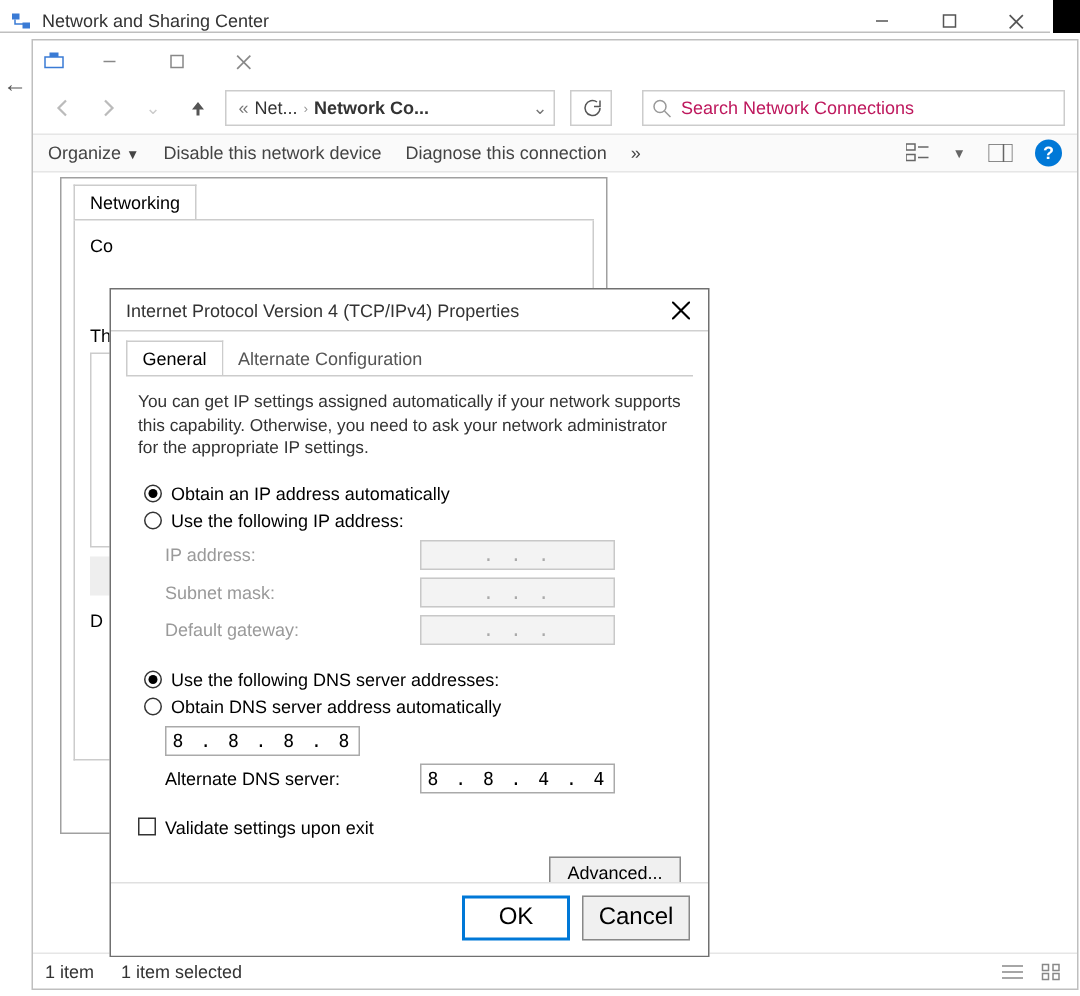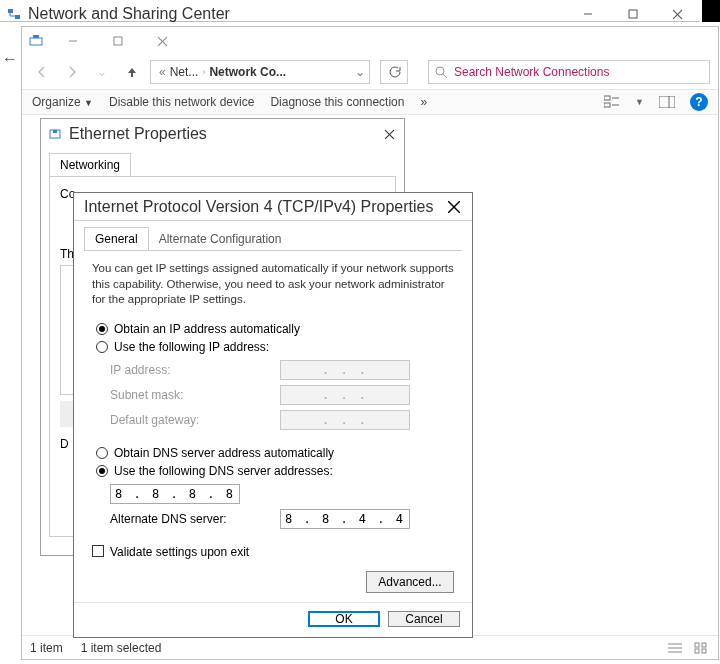--- a/index.html
+++ b/index.html
@@ -1,19 +1,19 @@
 <!DOCTYPE html>
 <html><head>
 <meta charset="utf-8">
 <style>
   * { box-sizing: border-box; font-family: "Segoe UI", Tahoma, sans-serif; }
   body { margin: 0; width: 720px; height: 664px; background: #fff; overflow: hidden; font-size: 12px; color: #000; }
   .win { position: absolute; background: #fff; border: 1px solid #bfbfbf; }
   .titlebar { display: flex; align-items: center; height: 28px; padding-left: 6px; }
-  .titlebar .title { flex: 1; font-size: 16px; color: #333; }
+  .titlebar .title { flex: 1; font-size: 12px; color: #333; }
   .titlebar .icon16 { width: 16px; height: 16px; margin-right: 6px; }
   .winctrls { display: flex; }
   .winbtn { width: 45px; height: 28px; display:flex; align-items:center; justify-content:center; color:#555; }
   .winbtn svg { width:10px; height:10px; }
   .close-x svg { width:11px; height:11px; }
   
   .navrow { height: 34px; display:flex; align-items:center; padding: 0 8px; gap:6px; }
   .navbtn { width:24px; height:24px; display:flex; align-items:center; justify-content:center; color:#888; }
   .addrbar { flex:0 0 220px; height:24px; border:1px solid #ccc; display:flex; align-items:center; padding:0 4px; gap:4px; }
   .addrbar .crumb { color:#333; white-space:nowrap; overflow:hidden; text-overflow:ellipsis; }
@@ -47,21 +47,21 @@
   .radio.sel::after { content:""; width:6px; height:6px; background:#000; border-radius:50%; }
   .ipgrid { margin:6px 0 6px 18px; }
   .iprow { display:flex; align-items:center; margin:5px 0; }
   .iprow label { width:170px; font-size:12px; }
   .iprow.disabled label { color:#9a9a9a; }
   .ipfield { width:130px; height:20px; border:1px solid #aaa; display:flex; align-items:center; justify-content:center; font-family:monospace; font-size:12px; letter-spacing:2px; }
   .ipfield.disabled { background:#f3f3f3; color:#aaa; border-color:#c8c8c8; }
   .checkrow { display:flex; align-items:flex-start; gap:6px; margin-top:16px; }
   .chk { width:12px; height:12px; border:1px solid #333; }
   .btnrow { display:flex; justify-content:flex-end; gap:8px; padding:8px 12px 10px 12px; border-top:1px solid #e0e0e0; position:absolute; left:0; right:0; bottom:0; background:#fff; }
-  .btn { min-width:72px; height:16px; border:1px solid #888; background:#f0f0f0; display:flex; align-items:center; justify-content:center; font-size:12px; }
+  .btn { min-width:72px; height:30px; border:1px solid #888; background:#f0f0f0; display:flex; align-items:center; justify-content:center; font-size:16px; }
   .btn.primary { border:2px solid #0078d7; background:#fff; }
   .advbtn { position:absolute; right:18px; bottom:44px; min-width:88px; height:22px; border:1px solid #888; background:#f0f0f0; display:flex; align-items:center; justify-content:center; font-size:12px; }
   .blackbar { position:absolute; top:0; right:0; width:18px; height:22px; background:#000; }
   
   svg { display:block; }
 </style>
 </head>
 <body>
 
 <div class="win" id="win-nsc" style="left:0; top:0; width:700px; height:22px; border-right:none; border-left:none; border-top:none;">
@@ -213,35 +213,20 @@
             <rect x="8" y="1" width="4" height="4" fill="none" stroke="#888"></rect>
             <rect x="1" y="7" width="4" height="4" fill="none" stroke="#888"></rect>
             <rect x="8" y="7" width="4" height="4" fill="none" stroke="#888"></rect>
           </svg>
         </span>
     </div>
   </div>
 </div>
 
 <div class="win" id="win-eth">
-  <div class="titlebar">
-    <span class="icon16">
-        <svg viewBox="0 0 16 16">
-          <rect x="3" y="4" width="10" height="8" fill="none" stroke="#3a7bd5"></rect>
-          <rect x="6" y="4" width="4" height="3" fill="#3a7bd5"></rect>
-        </svg>
-      </span>
-    <span class="title">Ethernet Properties</span>
-    <div class="close">
-        <svg width="11" height="11" viewBox="0 0 10 10">
-          <line x1="1" y1="1" x2="9" y2="9" stroke="#333"></line>
-          <line x1="9" y1="1" x2="1" y2="9" stroke="#333"></line>
-        </svg>
-      </div>
-  </div>
   <div class="tabstrip">
     <div class="tab">Networking</div>
   </div>
   <div class="tabpanel">
     <div style="font-size:12px;margin-bottom:6px">Co</div>
     <div style="height:40px"></div>
     <div style="font-size:12px">Th</div>
     <div style="border:1px solid #ccc; height:130px; margin-top:4px; background:#fff"></div>
     <div style="height:26px; background:#eee; margin-top:6px"></div>
     <div style="font-size:12px; margin-top:10px">D</div>
@@ -286,26 +271,26 @@
       </div>
       <div class="iprow disabled">
         <label>Default gateway:</label>
         <div class="ipfield disabled">   .       .       .   </div>
       </div>
     </div>
 
     <div style="height:6px"></div>
 
     <div class="radiorow">
+      <span class="radio sel"></span>
+      <span>Use the following DNS server addresses:</span>
+    </div>
+    <div class="radiorow">
       <span class="radio"></span>
       <span>Obtain DNS server address automatically</span>
-    </div>
-    <div class="radiorow">
-      <span class="radio sel"></span>
-      <span>Use the following DNS server addresses:</span>
     </div>
     <div class="ipgrid">
       <div class="iprow">
         <div class="ipfield">8   .   8   .   8   .   8</div>
       </div>
       <div class="iprow">
         <label>Alternate DNS server:</label>
         <div class="ipfield">8   .   8   .   4   .   4</div>
       </div>
     </div>

